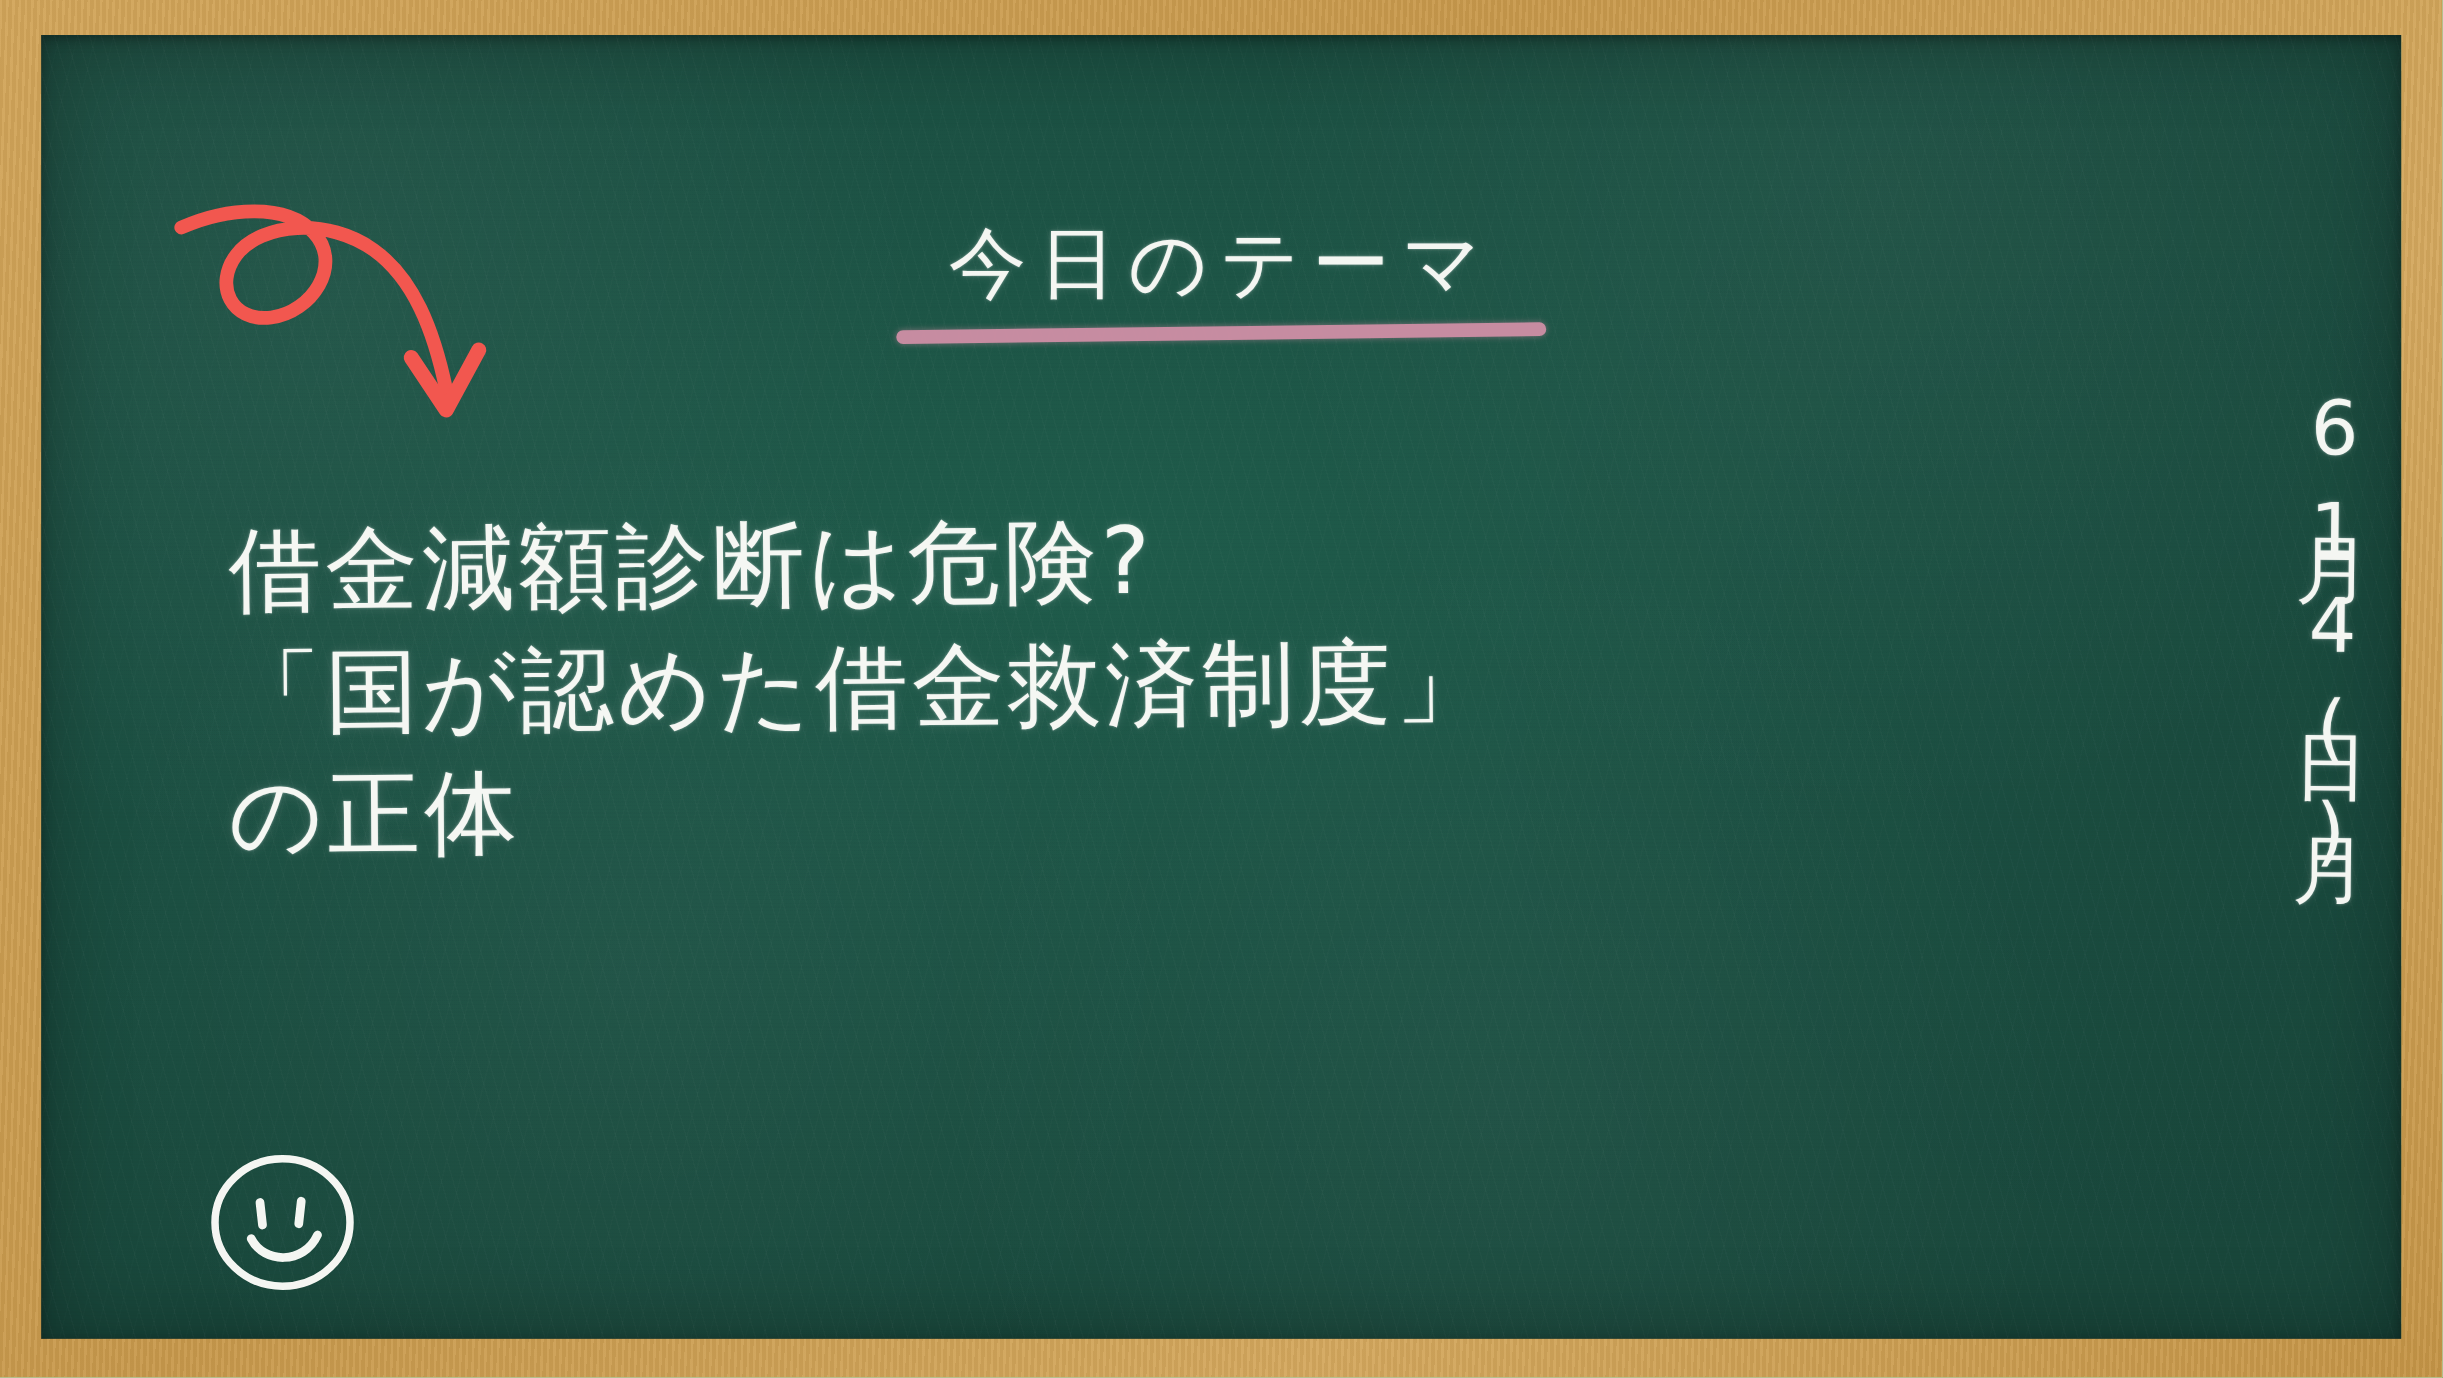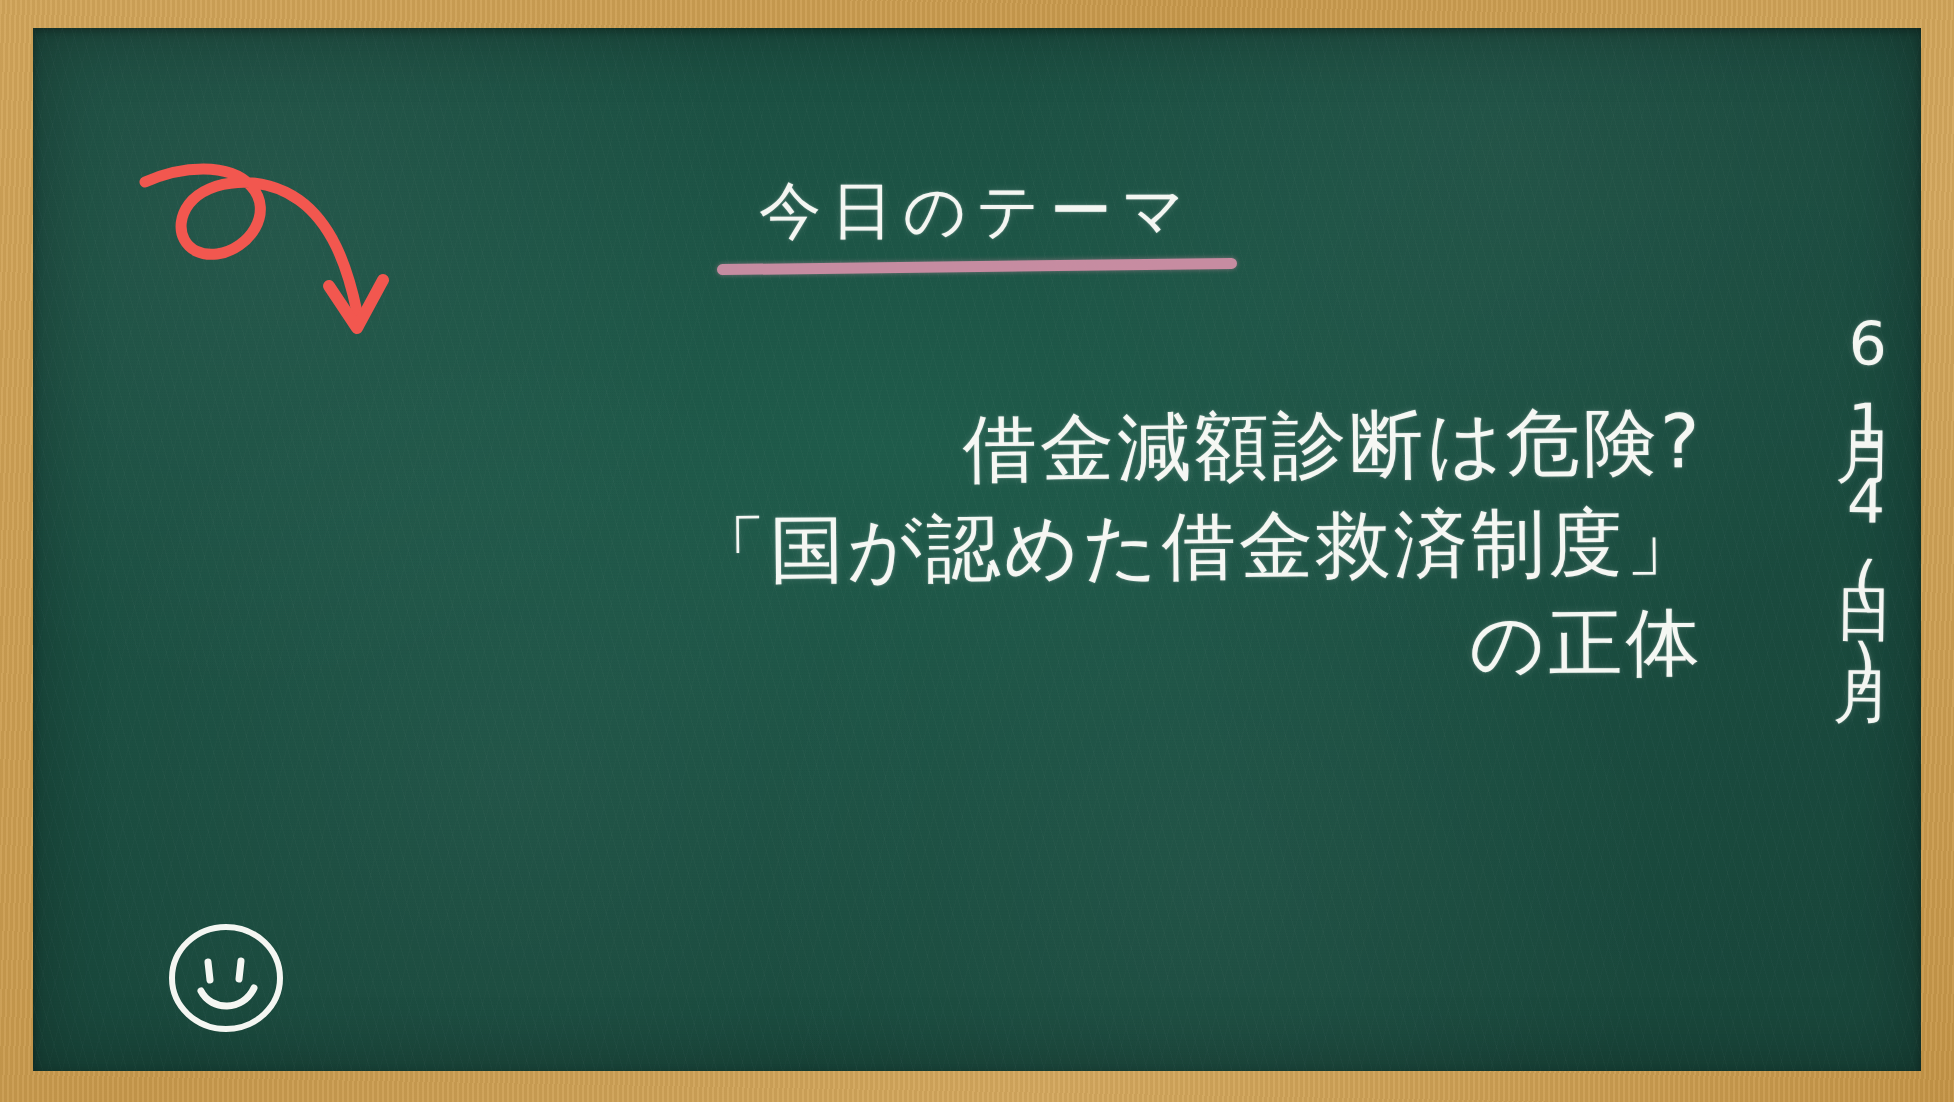--- a/index.html
+++ b/index.html
@@ -124,21 +124,21 @@
     box-shadow: 0 0 5px rgba(208,143,166,0.55);
     opacity: .95;
   }
 
   
   #title-block {
     position: absolute;
     left: 150px;
     top: 372px;
     width: 1520px;
-    text-align: right;
+    text-align: left;
   }
   #title-block .tline {
     color: #f5f7f3;
     font-size: 74px;
     line-height: 1.34;
     letter-spacing: .045em;
     font-family: "DejaVu Sans", sans-serif;
     text-shadow:
       0 0 2px rgba(255,255,255,0.45),
       0 0 9px rgba(255,255,255,0.14);

